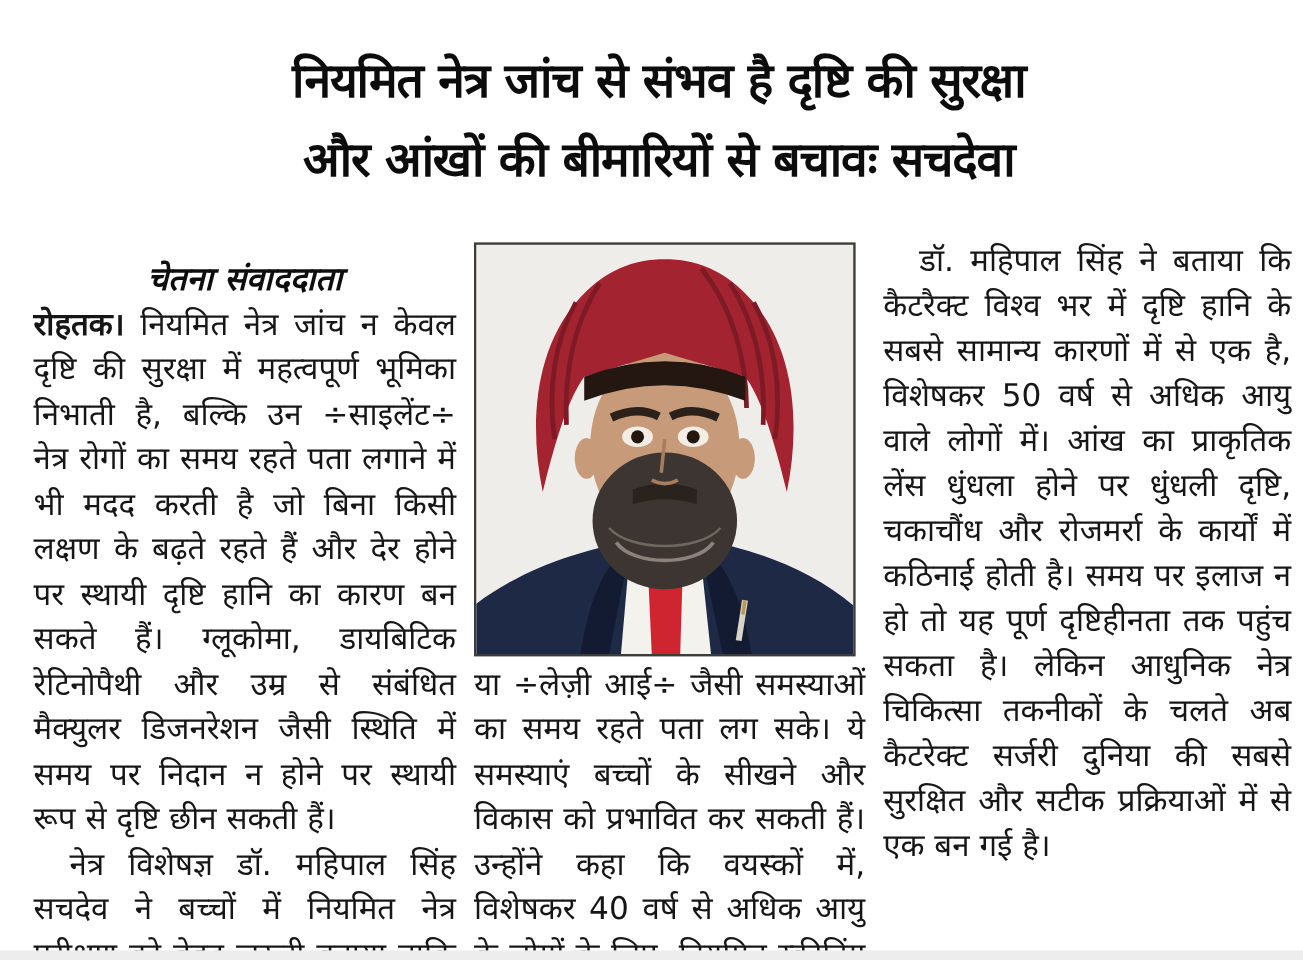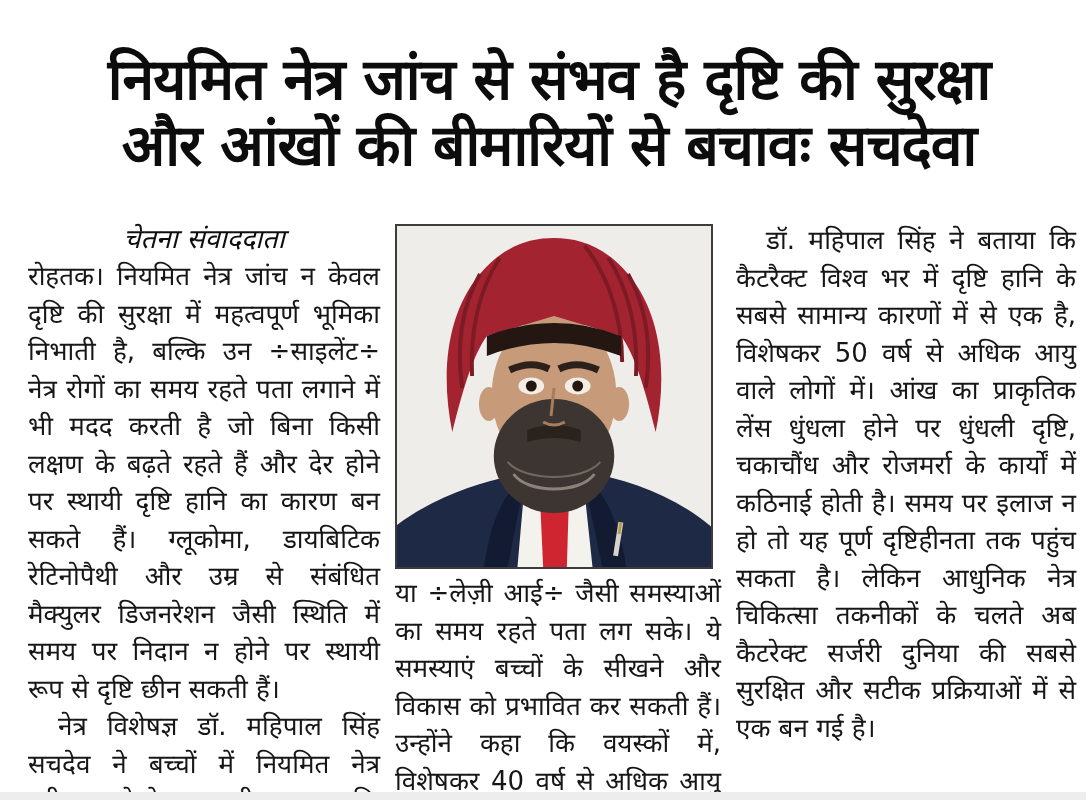--- a/index.html
+++ b/index.html
@@ -8,50 +8,51 @@
     width:1086px;height:800px;
     background:#ffffff;
     overflow:hidden;
     font-family:"DejaVu Sans", sans-serif;
     color:#121212;
   }
   .headline{
     padding:8px 28px 0 40px;
     text-align:center;
     font-weight:700;
-    font-size:57px;
+    font-size:40px;
     line-height:66px;
     color:#0c0c0c;
     letter-spacing:-1px;
   }
   .headline .hl-line{display:block;white-space:nowrap;}
   .content{
     display:grid;
     grid-template-columns:352px 326px 340px;
     column-gap:15px;
     padding:6px 22px 0 28px;
   }
   .col{
     font-size:26px;
     line-height:37.5px;
     text-align:justify;
     color:#161616;
   }
   .byline{
     text-align:center;
-    font-weight:400;
+    font-weight:700;
     font-style:italic;
     font-size:27px;
     line-height:34px;
     padding-bottom:2px;
     color:#0e0e0e;
+    margin-top:17px;
   }
   .col p{margin:0;}
   .indent{text-indent:30px;}
-  .lead{font-weight:400;}
+  .lead{font-weight:700;}
   .photo{
     width:318px;
     height:345px;
     border:2px solid #3c3c3c;
     box-sizing:border-box;
     margin:2px 0 6px 0;
     background:#efedea;
   }
   .photo svg{display:block;width:100%;height:100%;}
   .footer-strip{

